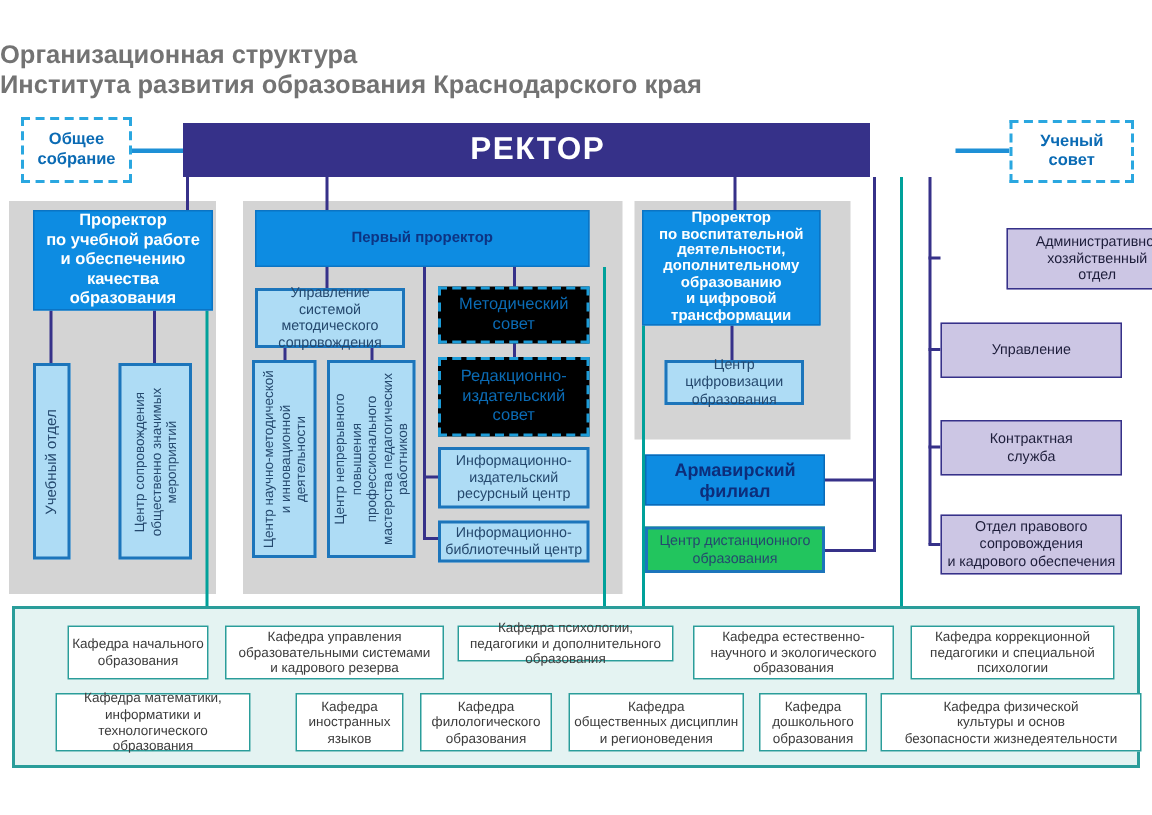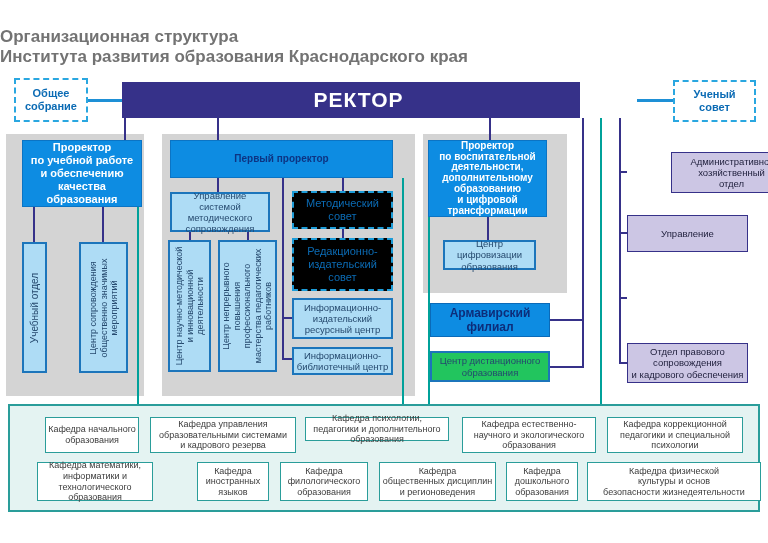--- a/index.html
+++ b/index.html
@@ -134,20 +134,22 @@
 образования</div>
   <div class="box armavir" style="left:430px;top:303px;width:120px;height:34px;">Армавирский
 филиал</div>
   <div class="box lightbox lighter" style="left:430px;top:351px;width:120px;height:31px;">Центр дистанционного
 образования</div>
 
   <div class="box lav" style="left:627px;top:152px;width:121px;height:41px;margin-left:44px;">Административно-
 хозяйственный
 отдел</div>
   <div class="box lav" style="left:627px;top:215px;width:121px;height:37px;">Управление</div>
+  <div class="box lav" style="left:627px;top:280px;width:121px;height:37px;">Контрактная
+служба</div>
   <div class="box lav" style="left:627px;top:343px;width:121px;height:40px;">Отдел правового
 сопровождения
 и кадрового обеспечения</div>
 
   <div class="kafcontainer" style="left:8px;top:404px;width:752px;height:108px;"></div>
 
   <div class="box kaf" style="left:45px;top:417px;width:94px;height:36px;">Кафедра начального
 образования</div>
   <div class="box kaf" style="left:150px;top:417px;width:146px;height:36px;">Кафедра управления
 образовательными системами
@@ -155,21 +157,21 @@
   <div class="box kaf" style="left:305px;top:417px;width:144px;height:24px;text-align:center;">Кафедра психологии,
 педагогики и дополнительного
 образования</div>
   <div class="box kaf" style="left:462px;top:417px;width:134px;height:36px;">Кафедра естественно-
 научного и экологического
 образования</div>
   <div class="box kaf" style="left:607px;top:417px;width:136px;height:36px;">Кафедра коррекционной
 педагогики и специальной
 психологии</div>
 
-  <div class="box kaf" style="left:37px;top:462px;width:116px;height:39px;">Кафедра математики,
+  <div class="box kaf" style="left:37px;top:462px;width:130px;height:39px;">Кафедра математики,
 информатики и технологического
 образования</div>
   <div class="box kaf" style="left:197px;top:462px;width:72px;height:39px;">Кафедра
 иностранных
 языков</div>
   <div class="box kaf" style="left:280px;top:462px;width:88px;height:39px;">Кафедра
 филологического
 образования</div>
   <div class="box kaf" style="left:379px;top:462px;width:117px;height:39px;">Кафедра
 общественных дисциплин

